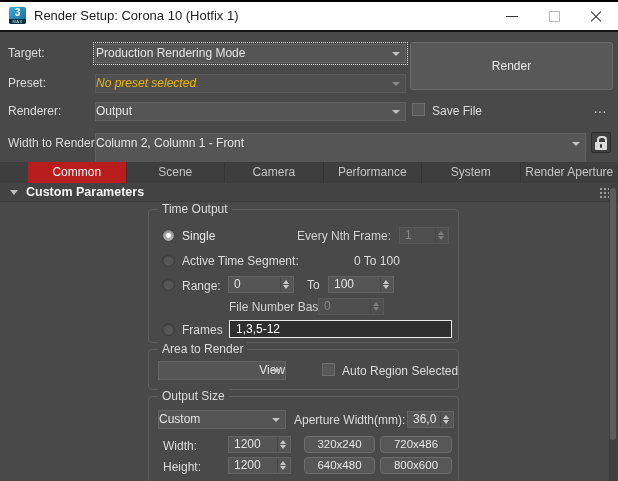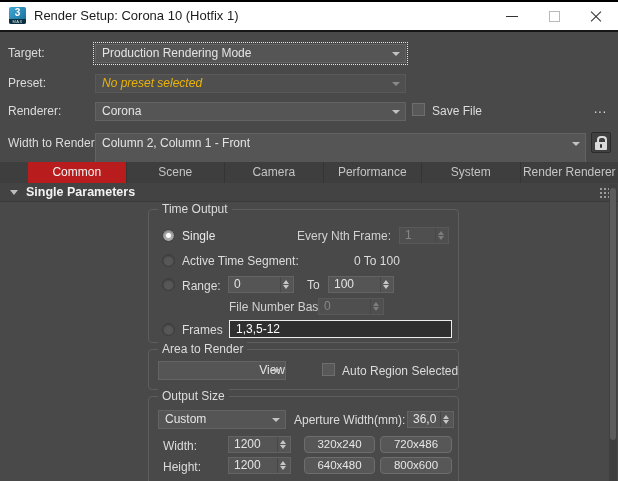--- a/index.html
+++ b/index.html
@@ -14,21 +14,21 @@
   .winbtn{width:42px;height:28px;position:relative;cursor:pointer;}
   .glyph-min{position:absolute;left:14px;top:14px;width:12px;height:0;border-top:1px solid #333;}
   .glyph-max{position:absolute;left:15px;top:9px;width:9px;height:9px;border:1px solid #b9b9b9;}
   .glyph-close-a,.glyph-close-b{position:absolute;left:13px;top:14px;width:14px;height:0;border-top:1.4px solid #333;}
   .glyph-close-a{transform:rotate(45deg);}
   .glyph-close-b{transform:rotate(-45deg);}
   
   .body{position:absolute;top:30px;left:0;width:618px;height:451px;background:#494949;border-top:2px solid #161616;box-sizing:border-box;}
   .lbl{position:absolute;color:#dcdcdc;white-space:nowrap;}
   
-  .dd{position:absolute;background:#555555;border:1px solid #636363;box-sizing:border-box;color:#e4e4e4;line-height:17px;padding-left:6px;white-space:nowrap;overflow:hidden;cursor:pointer;}
+  .dd{position:absolute;background:#555555;border:1px solid #636363;box-sizing:border-box;color:#e4e4e4;line-height:17px;white-space:nowrap;overflow:hidden;cursor:pointer;}
   .dd .arrow{position:absolute;right:5px;top:7px;width:0;height:0;border-left:4px solid transparent;border-right:4px solid transparent;border-top:4px solid #c2c2c2;}
   .dd.focus{outline:1px dotted #e8e8e8;outline-offset:1px;}
   .dd.disabled{background:#4f4f4f;color:#eab308;border-color:#595959;font-style:italic;}
   .dd.disabled .arrow{border-top-color:#8a8a8a;}
   
   .renderbtn{position:absolute;left:410px;top:10px;width:203px;height:48px;background:#585858;border:1px solid #6a6a6a;border-radius:3px;box-sizing:border-box;color:#e9e9e9;text-align:center;line-height:46px;cursor:pointer;}
   
   .cb{position:absolute;width:13px;height:13px;background:#585858;border:1px solid #6e6e6e;box-sizing:border-box;cursor:pointer;}
   .ellipsis{position:absolute;color:#e0e0e0;letter-spacing:1px;cursor:pointer;}
   
@@ -97,30 +97,31 @@
     </div>
   </div>
 
   <div class="body">
 
     <div class="lbl" style="left:8px;top:14px;">Target:</div>
     <div class="dd focus" style="left:95px;top:12px;width:311px;height:19px;">
       <span>Production Rendering Mode</span>
       <span class="arrow"></span>
     </div>
+    <div class="renderbtn">Render</div>
 
     <div class="lbl" style="left:8px;top:44px;">Preset:</div>
     <div class="dd disabled" style="left:95px;top:42px;width:311px;height:19px;">
       <span>No preset selected</span>
       <span class="arrow"></span>
     </div>
 
     <div class="lbl" style="left:8px;top:72px;">Renderer:</div>
     <div class="dd" style="left:95px;top:70px;width:311px;height:19px;">
-      <span>Corona</span>
+      <span>Output</span>
       <span class="arrow"></span>
     </div>
     <div class="cb" style="left:412px;top:71px;"></div>
     <div class="lbl" style="left:432px;top:72px;">Save File</div>
     <div class="ellipsis" style="left:594px;top:70px;">...</div>
 
     <div class="lbl" style="left:8px;top:104px;">Width to Render:</div>
     <div class="dd" style="left:95px;top:101px;width:491px;height:32px;line-height:18px;">
       <span>Column 2, Column 1 - Front</span>
       <span class="arrow" style="top:8px;"></span>
@@ -129,26 +130,26 @@
       <span class="lock-shackle"></span>
       <span class="lock-body"></span>
     </div>
 
     <div class="tabbar">
       <div class="tab active">Common</div>
       <div class="tab">Scene</div>
       <div class="tab">Camera</div>
       <div class="tab">Performance</div>
       <div class="tab">System</div>
-      <div class="tab">Render Renderer</div>
+      <div class="tab">Render Aperture</div>
     </div>
 
     <div class="rollout">
       <span class="roll-arrow"></span>
-      <span class="roll-title">Single Parameters</span>
+      <span class="roll-title">Custom Parameters</span>
       <span class="grip"></span>
     </div>
 
     <div class="content">
 
       <div class="group" style="left:148px;top:7px;width:311px;height:134px;">
         <div class="legend">Time Output</div>
 
         <div class="radio sel" style="left:13px;top:19px;"></div>
         <div class="lbl" style="left:33px;top:19px;color:#e9e9e9;">Single</div>

